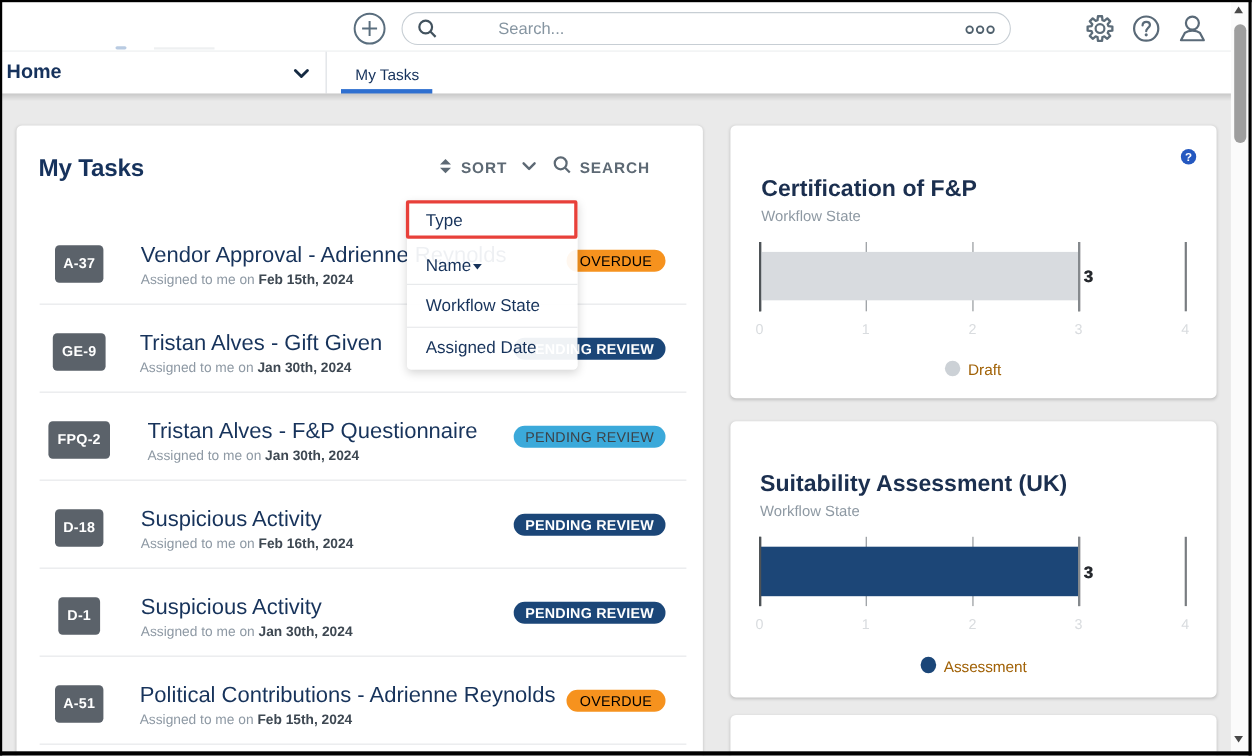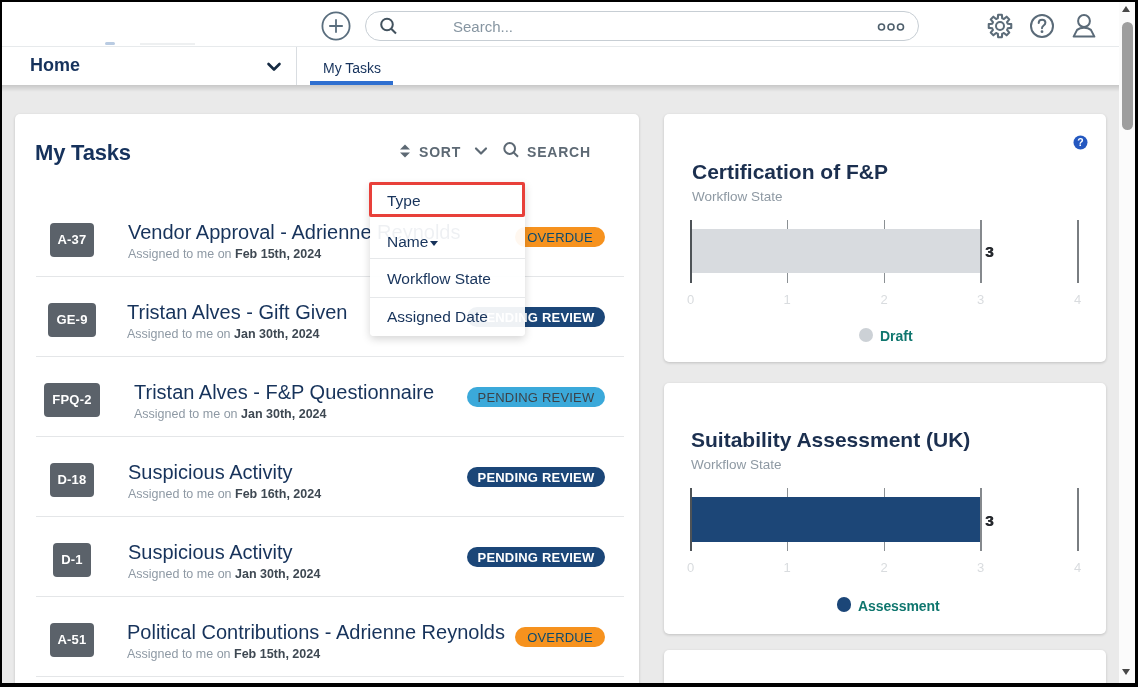--- a/index.html
+++ b/index.html
@@ -9,21 +9,21 @@
 #f-top { position:absolute; left:0; top:0; width:1138px; height:2px; background:#000; z-index:50; }
 #f-left { position:absolute; left:0; top:0; width:2px; height:687px; background:#000; z-index:50; }
 #f-right { position:absolute; left:1135px; top:0; width:3px; height:687px; background:#000; z-index:50; }
 #f-bottom { position:absolute; left:0; top:683px; width:1138px; height:4px; background:#000; z-index:50; }
 
 #topbar { position:absolute; left:2px; top:2px; width:1133px; height:44px; background:#fff; }
 #topline { position:absolute; left:2px; top:46px; width:1133px; height:1px; background:#e7eaec; }
 #smudge { position:absolute; left:105px; top:42px; width:10px; height:3px; background:#b9cbe2; border-radius:2px; }
 
 #tabrow { position:absolute; left:2px; top:47px; width:1133px; height:38px; background:#fff; }
-#home { position:absolute; left:30px; top:55px; font-size:18px; font-weight:700; color:#16325c; }
+#home { position:absolute; left:6px; top:55px; font-size:18px; font-weight:700; color:#16325c; }
 #tabsep { position:absolute; left:296px; top:47px; width:1px; height:38px; background:#d9dde1; }
 #mytaskstab { position:absolute; left:323px; top:60px; font-size:14px; font-weight:500; color:#16325c; }
 #tabline { position:absolute; left:310px; top:81px; width:83px; height:4.5px; background:#2e6fd0; }
 
 #content { position:absolute; left:2px; top:85px; width:1133px; height:598px; background:#eaeaea; }
 #topshadow { position:absolute; left:2px; top:85px; width:1133px; height:7px; background:linear-gradient(rgba(0,0,0,0.15), rgba(0,0,0,0)); }
 .card { position:absolute; background:#fff; border-radius:5px; box-shadow:0 1px 3px rgba(0,0,0,0.18); }
 #leftcard { left:15px; top:114px; width:624px; height:600px; }
 #certcard { left:664px; top:114px; width:442px; height:248px; }
 #suitcard { left:664px; top:383px; width:442px; height:251px; }
@@ -31,34 +31,34 @@
 #mtheading { position:absolute; left:35px; top:140px; font-size:22px; letter-spacing:-0.2px; font-weight:700; color:#16325c; }
 .ctrltxt { position:absolute; top:144px; font-size:14px; font-weight:600; color:#5d6974; letter-spacing:0.8px; }
 
 .divider { position:absolute; left:36px; width:588px; height:1px; background:#e4e6e8; }
 .badgecell { position:absolute; left:36px; width:72px; display:flex; justify-content:center; }
 .badge { background:#5b626a; color:#fff; font-size:13px; font-weight:700; letter-spacing:0.2px; border-radius:4px; padding:9px 8px; line-height:16px; }
 .rtitle { position:absolute; font-size:20px; color:#17335b; line-height:22px; white-space:nowrap; }
 .rdate { position:absolute; font-size:12.5px; color:#8e99a4; line-height:14px; white-space:nowrap; }
 .rdate b { color:#3e4852; }
 .pill { position:absolute; height:20px; border-radius:10px; font-size:13px; display:flex; align-items:center; justify-content:center; white-space:nowrap; }
-.pov { left:515px; width:90px; background:#f6921e; color:#0c4a6e; letter-spacing:0.2px; }
+.pov { left:515px; width:90px; background:#f6921e; color:#000000; letter-spacing:0.2px; }
 .pnv { left:467px; width:138px; background:#1b4678; color:#fff; font-weight:700; letter-spacing:0.2px; }
 .pbl { left:467px; width:138px; background:#3ba9da; color:#3c434a; letter-spacing:0.2px; }
 
 #ddpanel { position:absolute; left:370px; top:183px; width:155px; height:153px; background:rgba(255,255,255,0.93); box-shadow:0 3px 9px rgba(0,0,0,0.17); border-radius:0 0 4px 4px; z-index:10;text-align:center; }
 .dditem { position:absolute; left:17px; font-size:15.5px; color:#17335b; white-space:nowrap; }
 .ddline { position:absolute; left:0; width:155px; height:1px; background:#e6e8ea; }
 #redbox { position:absolute; left:369px; top:182px; width:156px; height:35px; border:3px solid #e8403a; border-radius:2px; z-index:11; }
 
 .cardtitle { position:absolute; font-weight:700; color:#1b2f4f; white-space:nowrap; }
 .cardsub { position:absolute; font-size:13.5px; color:#8e99a3; }
 .axlab { position:absolute; width:20px; text-align:center; font-size:13px; color:#d9dcdf; }
 .val3 { position:absolute; font-size:15px; font-weight:700; color:#26292e; text-shadow:0.7px 0 0 #26292e; }
-.legtxt { position:absolute; font-size:14px; font-weight:700; color:#0f766e; }
+.legtxt { position:absolute; font-size:14px; font-weight:400; color:#a16207; }
 svg { position:absolute; overflow:visible; }
 </style></head>
 <body>
 <div id="topbar"></div>
 <div id="smudge"></div>
 <div style="position:absolute;left:140px;top:43px;width:55px;height:1.5px;background:#eef0f1"></div>
 <svg width="30" height="30" style="left:321px;top:10.5px" viewBox="0 0 30 30">
   <circle cx="15" cy="15" r="13.6" fill="none" stroke="#5a6e7e" stroke-width="1.8"></circle>
   <path d="M15,8.2 V21.8 M8.2,15 H21.8" stroke="#5a6e7e" stroke-width="1.8" fill="none"></path>
 </svg>

